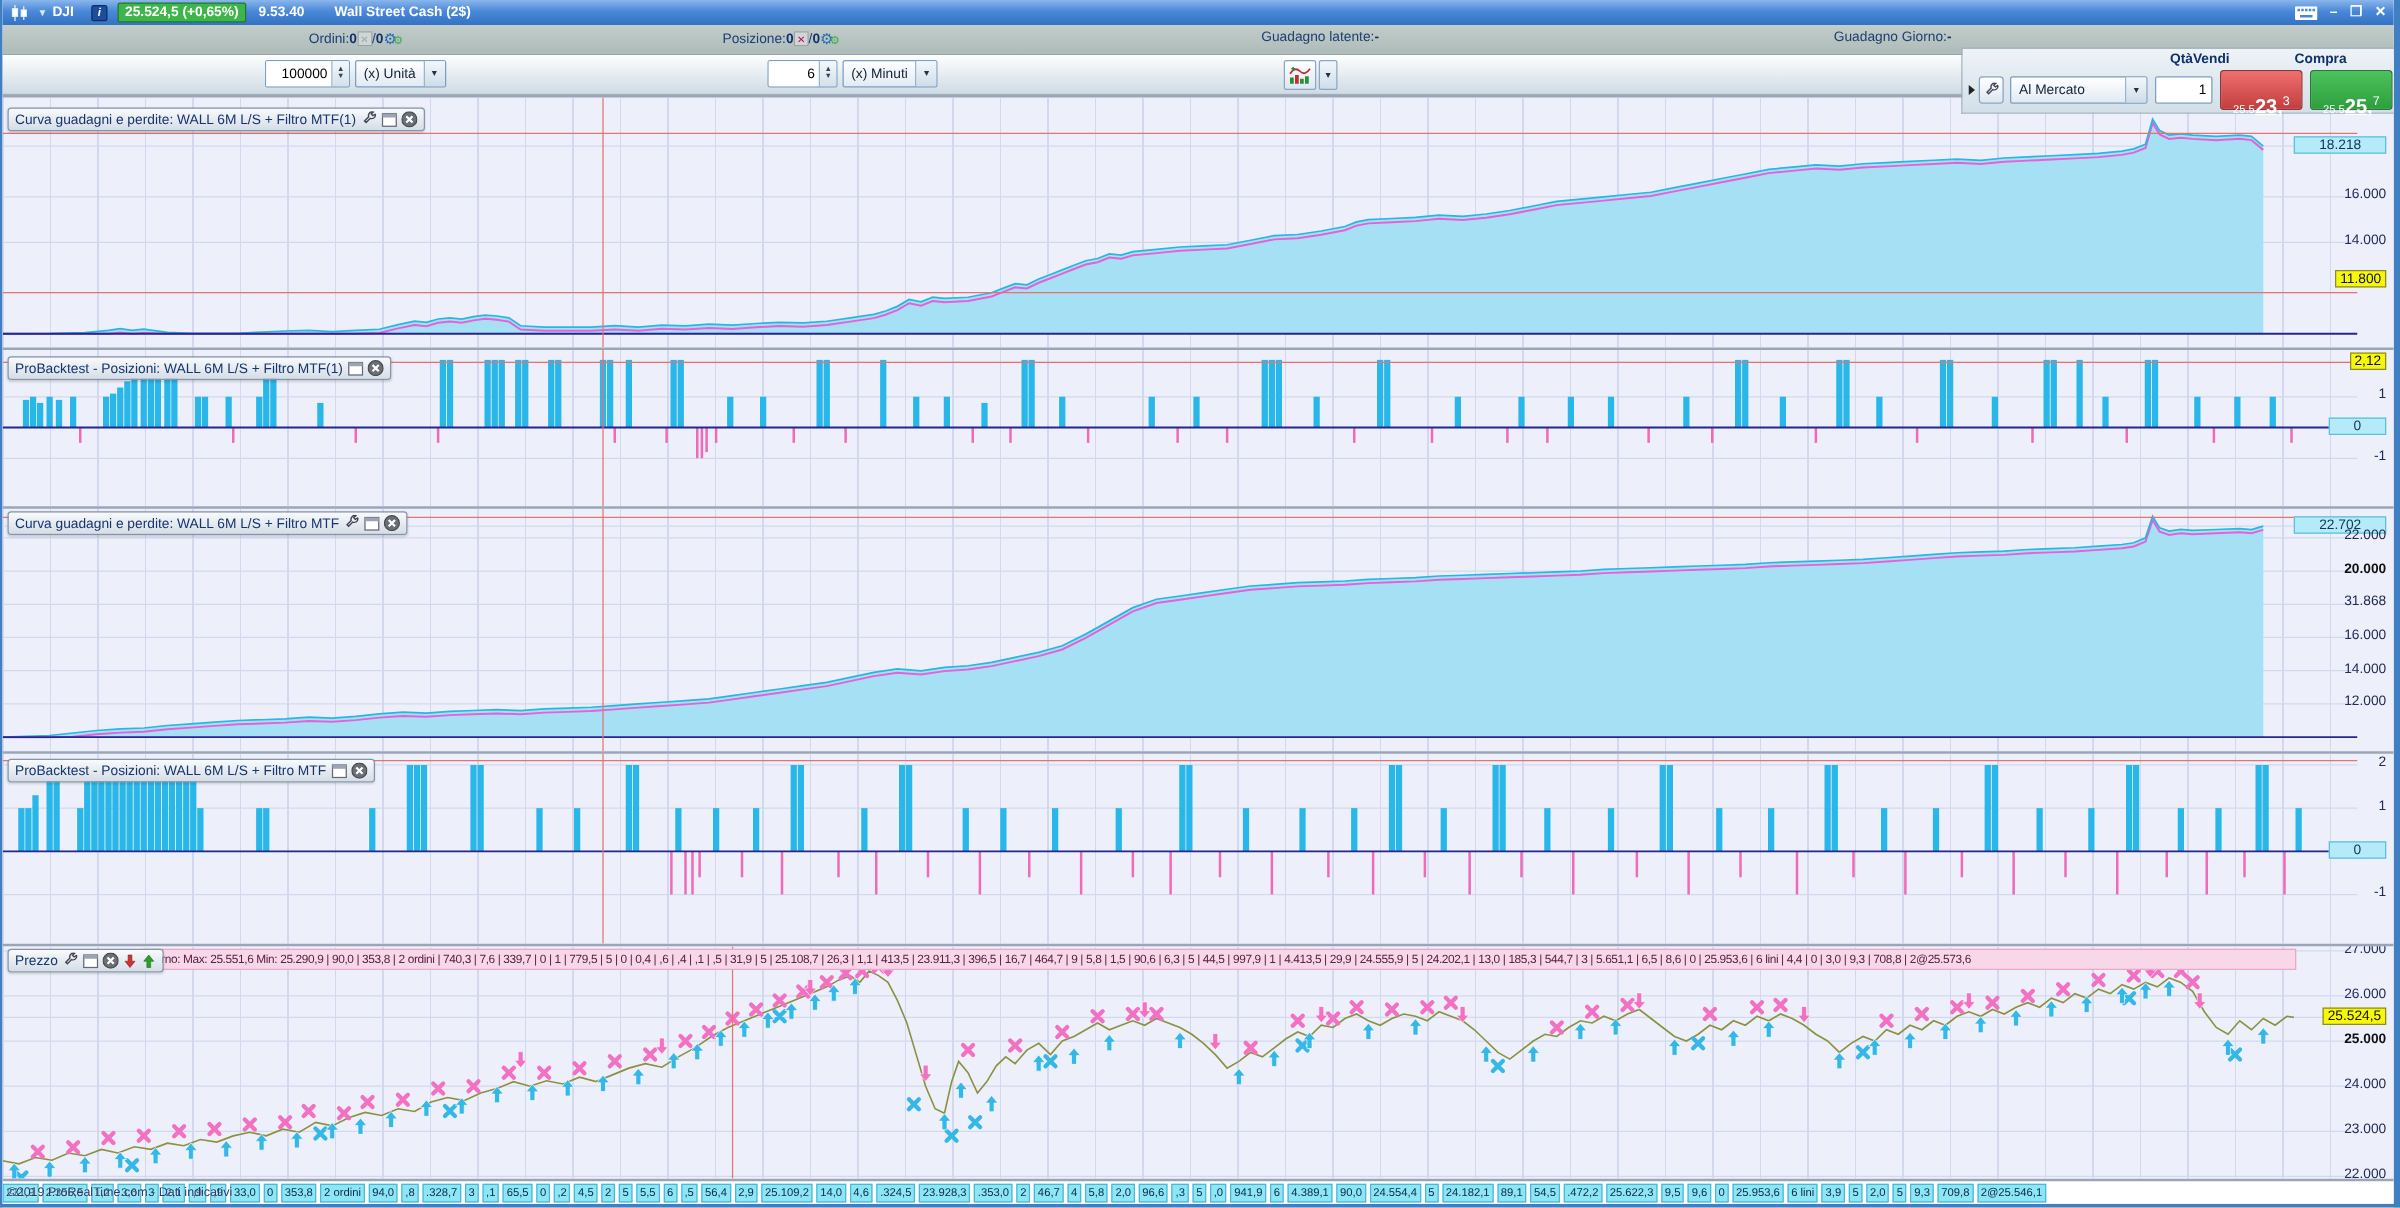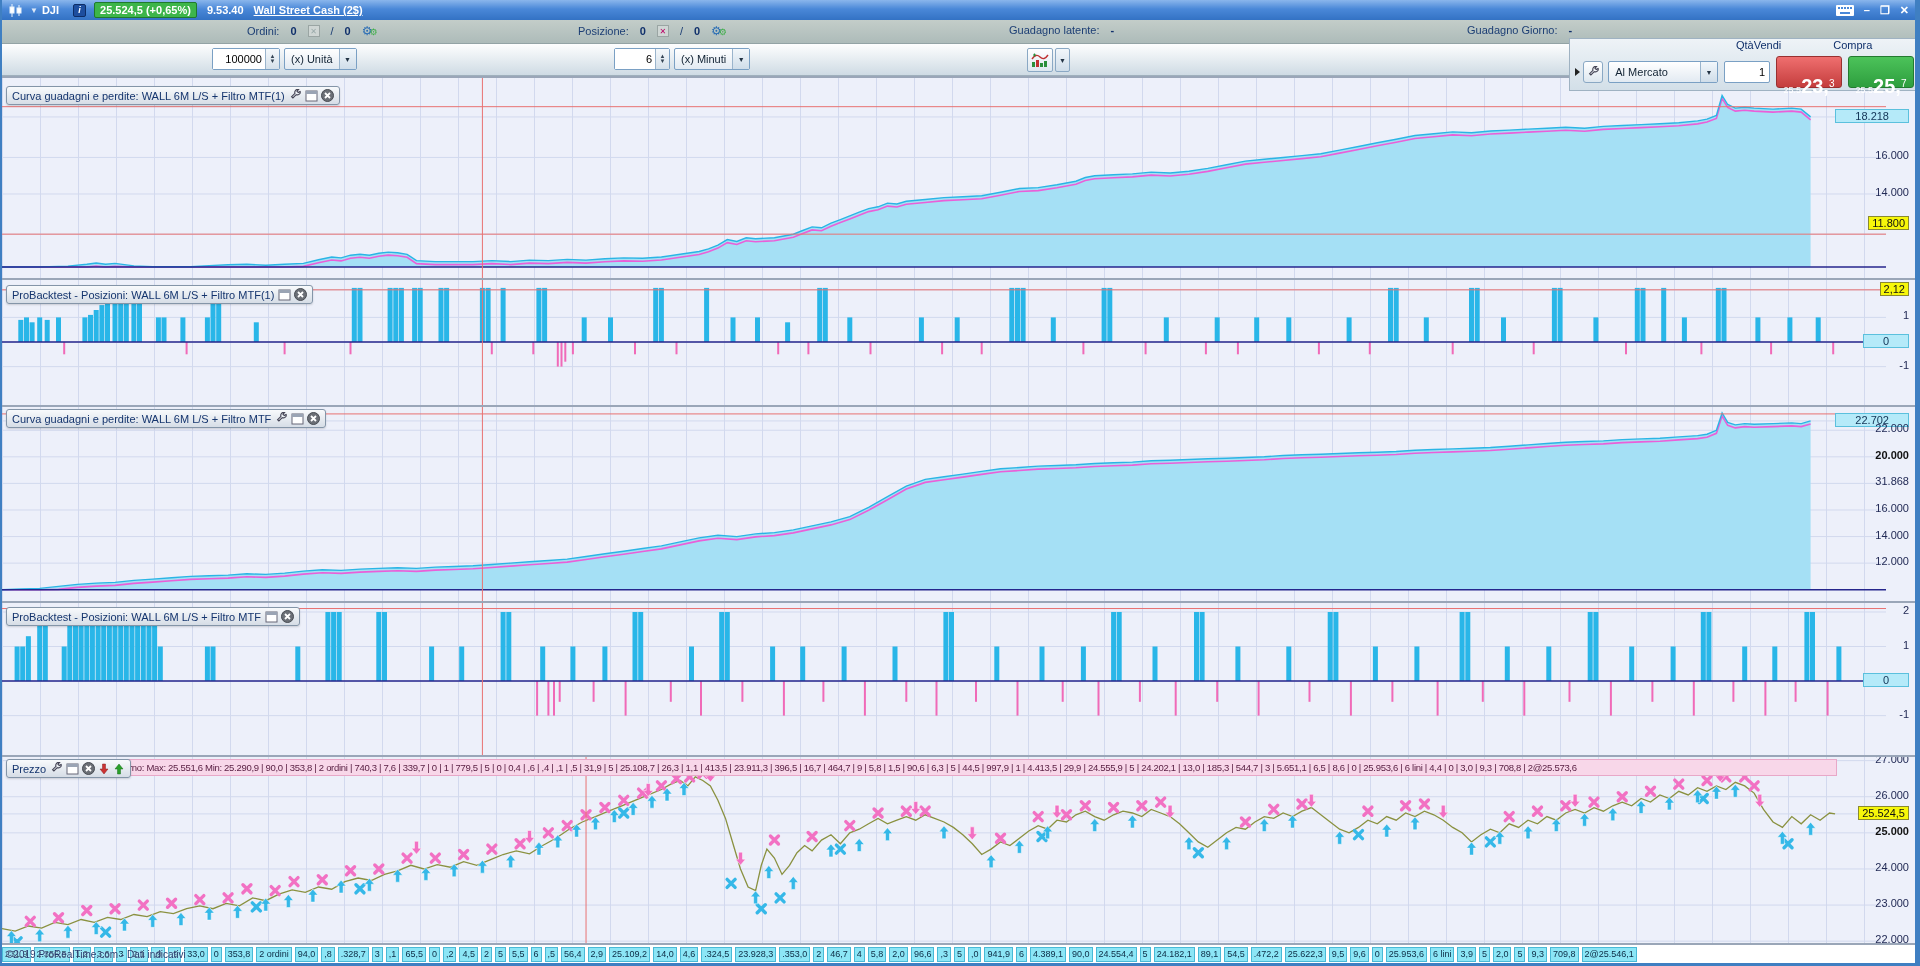--- a/index.html
+++ b/index.html
@@ -7,27 +7,27 @@
   .window{position:relative;width:1920px;height:966px;background:#eef1fa;
     border-left:2px solid #3f7fc2;border-right:5px solid #3f7fc2;border-bottom:3px solid #3f7fc2;overflow:hidden;}
   
   .titlebar{position:relative;height:20px;background:linear-gradient(#8ab6ec,#4a88d8 45%,#3372c4);
     display:flex;align-items:center;padding:0 6px;color:#fff;font-size:11px;font-weight:bold;}
   .titlebar .caret{font-size:8px;margin:0 4px 0 6px;color:#dce8f8;}
   .info-badge{display:inline-flex;align-items:center;justify-content:center;width:13px;height:13px;margin:0 8px 0 14px;
     background:#1d4e9e;border:1px solid #0d2d66;border-radius:2px;color:#fff;font-size:9px;font-style:italic;font-weight:bold;}
   .price-badge{background:#3db54a;border:1px solid #1f7a2c;border-radius:2px;padding:1px 5px;color:#fff;font-size:11px;}
   .tb-time{margin-left:10px;font-weight:bold;}
-  .tb-name{margin-left:10px;font-weight:bold;text-decoration:underline;}
+  .tb-name{margin-left:24px;font-weight:bold;}
   .win-controls{margin-left:auto;display:flex;align-items:center;gap:10px;}
   .win-controls span{color:#fff;font-weight:bold;font-size:11px;line-height:1;cursor:default;}
   
   .statusrow{position:relative;height:24px;background:linear-gradient(#c3cdc9,#adbbb9);border-bottom:1px solid #93a3a5;
     font-size:11px;color:#1c3e74;}
-  .statusrow .grp{position:absolute;top:4px;display:flex;align-items:center;gap:11px;}
+  .statusrow .grp{position:absolute;top:4px;display:flex;align-items:center;gap:0;}
   .statusrow b{font-weight:bold;color:#10306b;}
   .mini-x{display:inline-block;width:12px;height:12px;background:#cfd6d4;border:1px solid #9aa5a3;color:#b06;
     font-size:8px;line-height:11px;text-align:center;}
   .mini-x.gray{color:#9aa;}
   .gears{color:#2a6db5;font-size:12px;letter-spacing:-3px;}
   .gears i{font-style:normal;color:#3fae49;font-size:9px;}
   
   .toolbar{position:relative;height:32px;background:linear-gradient(#fdfefe,#cfdbe4);border-bottom:1px solid #9fb0bc;}
   .tb-grp{position:absolute;top:4px;display:flex;align-items:center;}
   .num-input{display:flex;align-items:stretch;border:1px solid #7aa0c4;background:#fff;border-radius:2px;height:22px;}
@@ -37,35 +37,35 @@
   .dropdown{display:flex;align-items:center;border:1px solid #7aa0c4;background:linear-gradient(#ffffff,#e2eaf2);
     border-radius:2px;height:22px;margin-left:4px;font-size:11px;color:#123;}
   .dropdown .dd-label{padding:0 6px;white-space:nowrap;}
   .dd-btn{width:17px;align-self:stretch;display:flex;align-items:center;justify-content:center;
     background:linear-gradient(#f2f7fb,#cfdde9);border-left:1px solid #9ab4cc;font-size:7px;color:#234;cursor:pointer;}
   .icon-btn{width:26px;height:24px;border:1px solid #8aa8c4;border-radius:2px;background:linear-gradient(#fff,#dde7ef);
     display:flex;align-items:center;justify-content:center;cursor:pointer;}
   
   .order-widget{position:absolute;left:1567px;top:38px;width:347px;height:53px;z-index:40;
     background:linear-gradient(#eef3f7,#d3dfe8);border:1px solid #9fb2c2;border-right:0;display:flex;flex-direction:column;font-size:11px;}
-  .ow-labels{display:flex;height:15px;color:#10306b;font-weight:normal;}
+  .ow-labels{display:flex;height:15px;align-items:center;color:#10306b;font-weight:bold;}
   .ow-labels .l-qta{margin-left:166px;}
   .ow-labels .l-vendi{}
   .ow-labels .l-compra{margin-left:52px;}
   .ow-row{display:flex;align-items:center;flex:1;padding:1px 2px;}
   .collapse-tri{width:0;height:0;border-top:4px solid transparent;border-bottom:4px solid transparent;border-left:5px solid #222;margin:0 3px;}
   .wrench-btn{width:22px;height:22px;border:1px solid #8aa8c4;border-radius:3px;background:linear-gradient(#fff,#dde7ef);
     display:flex;align-items:center;justify-content:center;cursor:pointer;}
   .ow-dd{width:120px;}
   .qty-input{width:46px;height:22px;border:1px solid #7aa0c4;border-radius:2px;background:#fff;text-align:right;
     font-size:11px;padding:0 4px;margin-left:6px;font-family:"Liberation Sans",sans-serif;}
   .trade-btn{width:72px;height:32px;border-radius:3px;margin-left:6px;display:flex;align-items:baseline;justify-content:center;
     color:#fff;cursor:pointer;padding-top:19px;}
   .trade-btn .sm{font-size:9px;}
-  .trade-btn .big{font-size:20px;font-weight:bold;line-height:20px;}
+  .trade-btn .big{font-size:16px;font-weight:bold;line-height:20px;text-decoration:underline;}
   .trade-btn .sup{font-size:10px;position:relative;top:-6px;}
   .sell{background:linear-gradient(#ef6f6f,#c43d3d);border:1px solid #993030;}
   .buy{background:linear-gradient(#4cc35a,#2e9e3e);border:1px solid #237a30;}
   
   .panel{position:relative;border-top:2px solid #9aa6b8;background:#edf0fa;overflow:hidden;}
   .plot{position:absolute;left:0;top:0;width:1884px;height:100%;
     background-image:repeating-linear-gradient(to right,#d2d9ee 0 1px,transparent 1px 38px);}
   .axis{position:absolute;right:0;top:0;width:76px;height:100%;pointer-events:none;z-index:6;}
   .tick{position:absolute;right:6px;font-size:11px;color:#222a55;white-space:nowrap;}
   .tick.bold{font-weight:bold;color:#111;}

